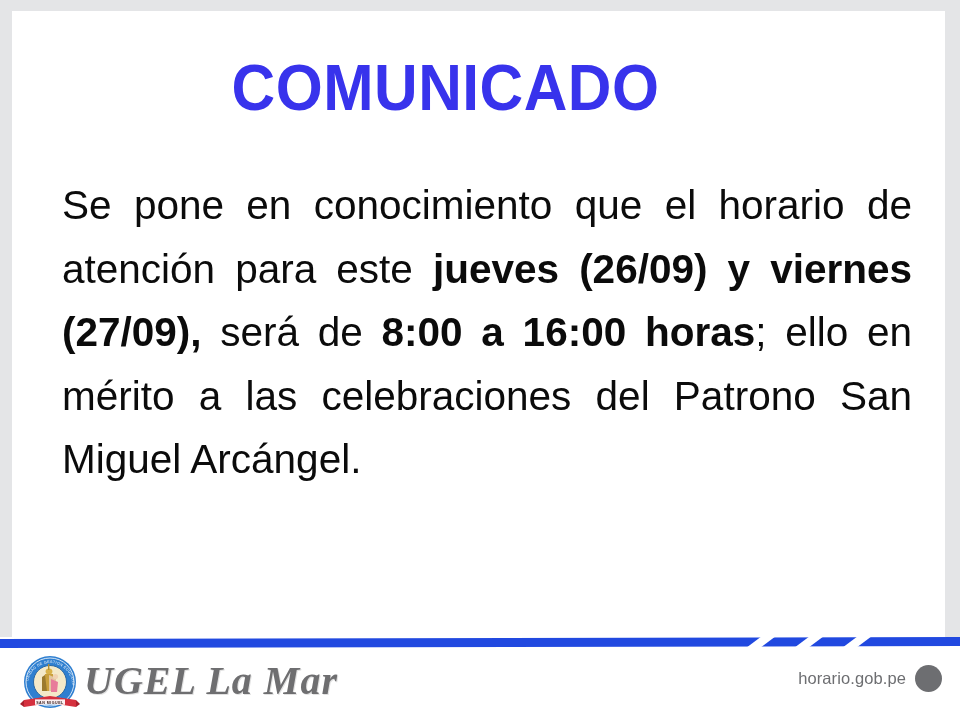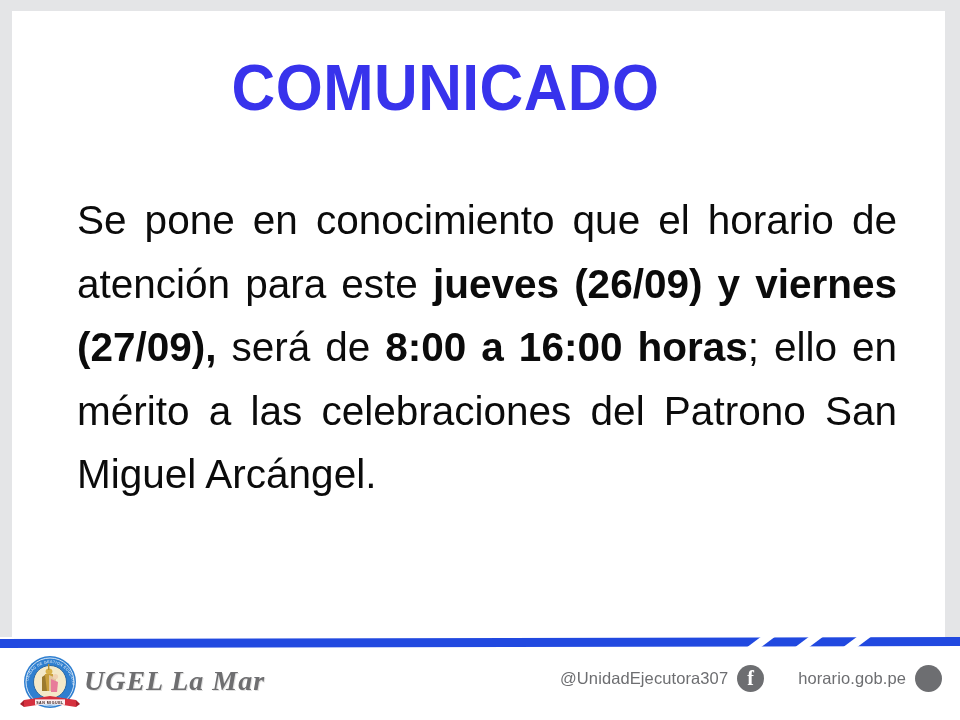--- a/index.html
+++ b/index.html
@@ -57,21 +57,21 @@
   }
 
   
   #body-block {
     position: absolute;
     left: 50px;
     top: 163px;
     width: 850px;
   }
   #announcement-body {
-    margin: 15px;
+    margin: 0;
     font-family: "Liberation Sans", sans-serif;
     font-size: 40.5px;
     line-height: 63.5px;
     color: #0b0b0b;
     text-align: justify;
     text-justify: inter-word;
     word-spacing: 0px;
     hyphens: none;
   }
   #announcement-body .b {
@@ -111,21 +111,21 @@
   }
   #logo-seal svg { display: block; }
 
   #brand-wordmark {
     position: absolute;
     left: 84px;
     top: 22px;
     font-family: "Liberation Serif", serif;
     font-style: italic;
     font-weight: bold;
-    font-size: 28px;
+    font-size: 40px;
     line-height: 44px;
     color: #6e6e70;
     letter-spacing: 1px;
     white-space: nowrap;
     text-shadow: 1px 1px 0 rgba(120,120,120,0.22);
   }
 
   
   #contact-cluster {
     position: absolute;
@@ -245,26 +245,20 @@
         <path d="M58 49 L62 53 L58 56 Z" fill="#a81f2c"></path>
         <rect x="17" y="48.4" width="30" height="5.4" fill="#ffffff" opacity="0.93"></rect>
         <text x="32" y="52.6" text-anchor="middle" font-family="Liberation Sans, sans-serif" font-size="3.6" font-weight="bold" fill="#3a2020" letter-spacing="0.5">SAN MIGUEL</text>
       </svg>
     </div>
 
     <div id="brand-wordmark">UGEL La Mar</div>
 
     <div id="contact-cluster">
 
-      <div class="contact-item">
-        <span class="contact-label">@UnidadEjecutora307</span>
-        <span class="social-badge">
-          <span id="facebook-badge-glyph">f</span>
-        </span>
-      </div>
 
       <div id="contact-gap"></div>
 
       <div class="contact-item">
         <span class="contact-label">horario.gob.pe</span>
         <span class="social-badge">
           <span id="web-badge-glyph">Web</span>
         </span>
       </div>
 

